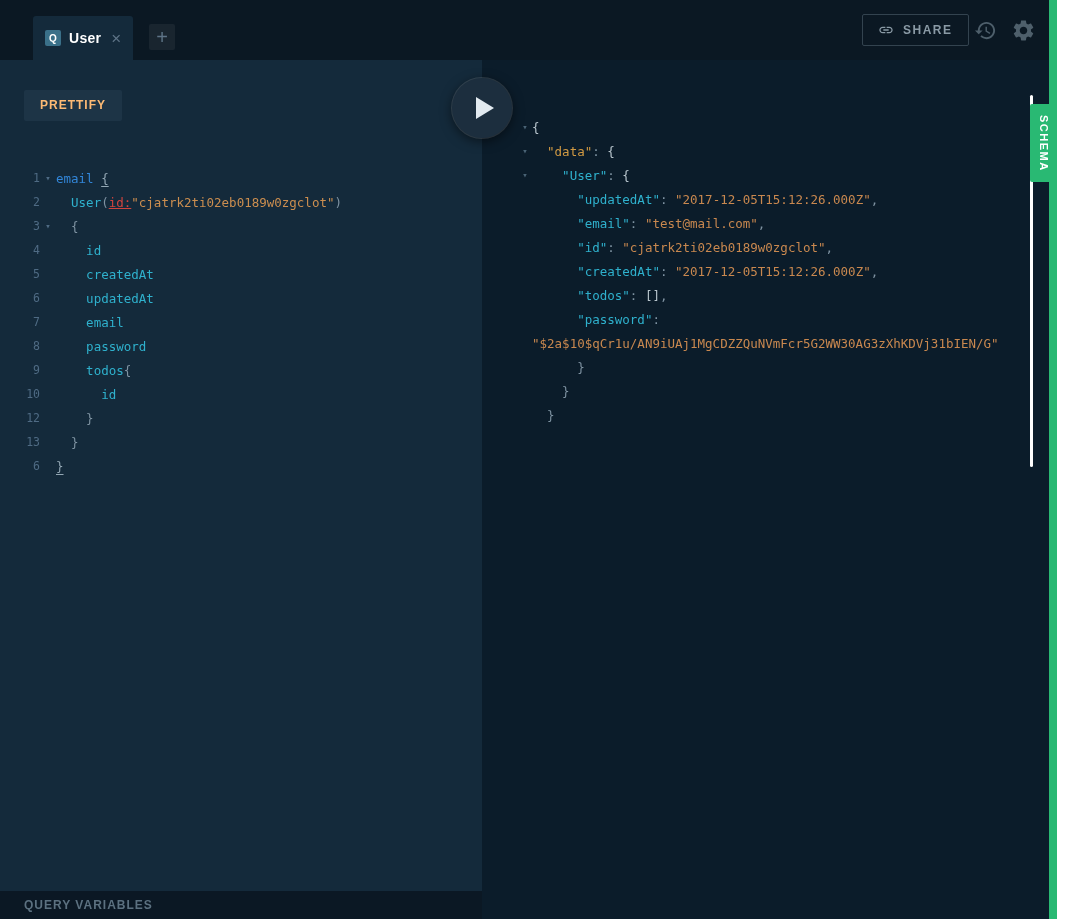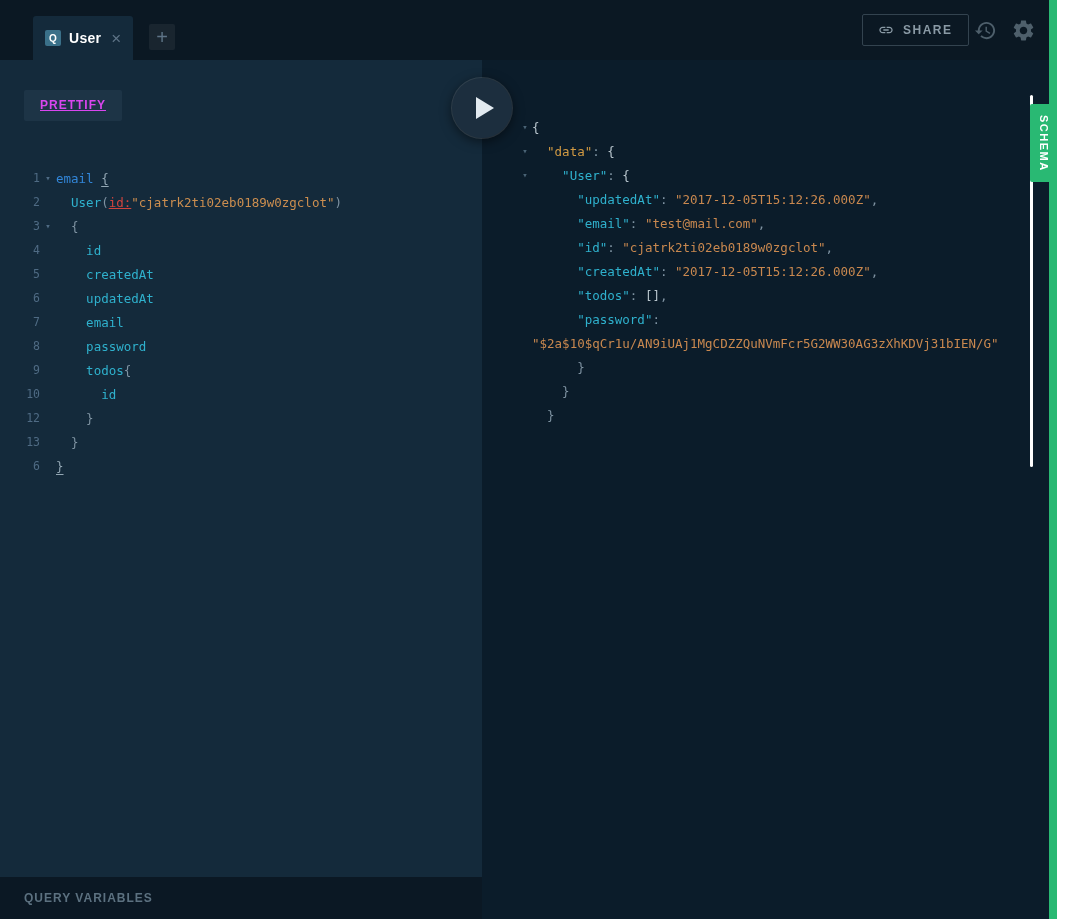--- a/index.html
+++ b/index.html
@@ -24,27 +24,27 @@
   .icon-btn { position:absolute; top:13px; width:34px; height:34px; display:flex; align-items:center;
     justify-content:center; cursor:pointer; }
   .icon-btn svg { fill:#4e5f6b; }
   .history-btn { left:968px; }
   .settings-btn { left:1006px; }
 
   
   .editor-pane { position:absolute; left:0; top:60px; width:482px; bottom:0; background:#142a3b; }
   .result-pane { position:absolute; left:482px; top:60px; right:8px; bottom:0; background:#0b1c2a; }
 
-  .ui-btn { background:#1d3446; color:#d946ef; font-size:12px; font-weight:bold;
+  .ui-btn { background:#1d3446; color:#fdba74; font-size:12px; font-weight:bold;
     letter-spacing:1px; border-radius:2px; height:31px; line-height:31px; padding:0 16px;
-    cursor:pointer; white-space:nowrap;text-decoration:underline; }
+    cursor:pointer; white-space:nowrap; }
   .prettify { position:absolute; left:24px; top:30px; }
   .http-headers { position:absolute; left:24px; bottom:68px; }
   .generate-code { position:absolute; right:26px; bottom:68px; }
-  .variables-bar { position:absolute; left:0; right:0; bottom:0; height:42px; background:#0b1824;
+  .variables-bar { position:absolute; left:0; right:0; bottom:0; height:28px; background:#0b1824;
     display:flex; align-items:center; padding-left:24px; color:#5c7180; font-size:12px;
     font-weight:bold; letter-spacing:1px; cursor:pointer; }
 
   
   .code { font-family:"DejaVu Sans Mono","Liberation Mono",monospace; font-size:12.5px; }
   .code-line { display:flex; height:24px; align-items:center; }
   .line-num { width:26px; flex:none; text-align:right; color:#4f6b84; font-size:11.5px; }
   .fold-cell { width:16px; flex:none; text-align:center; color:#4f6b84; font-size:9px; }
   .line-text { white-space:pre; }
   .editor-code { position:absolute; left:14px; top:106px; right:4px; }

